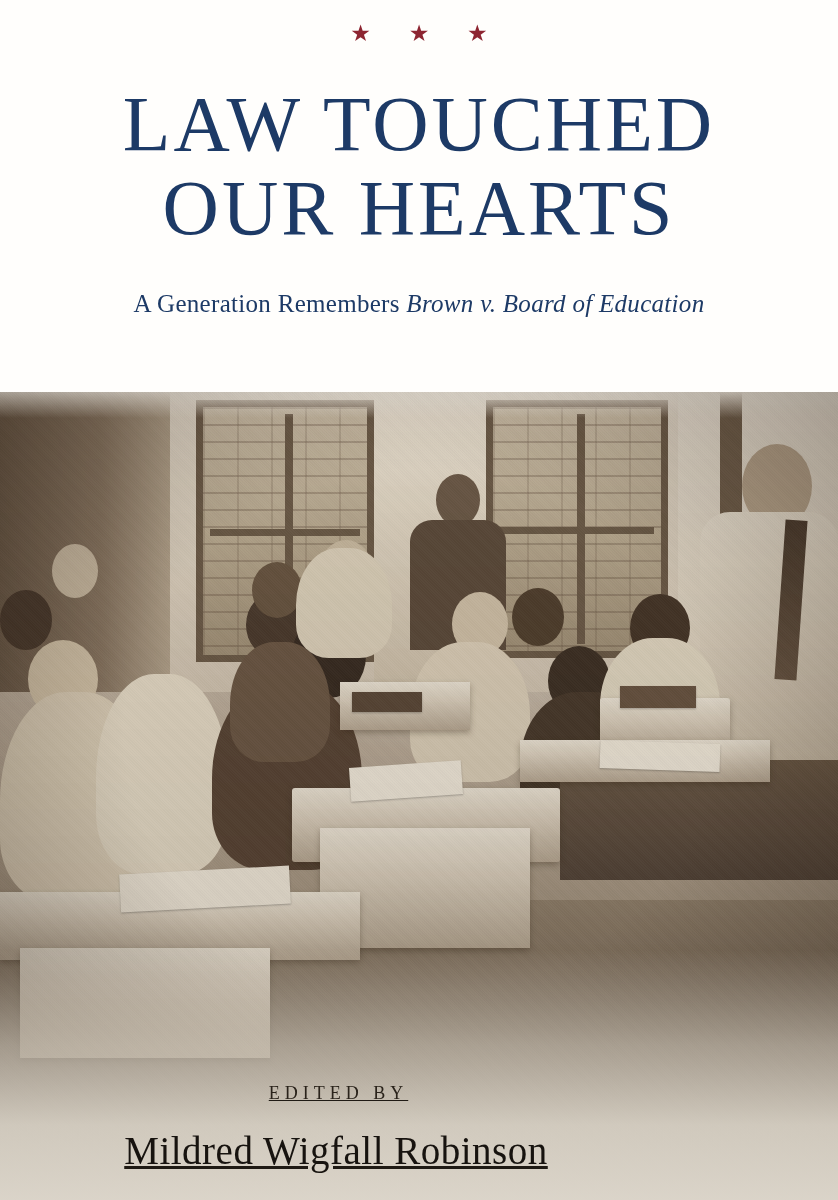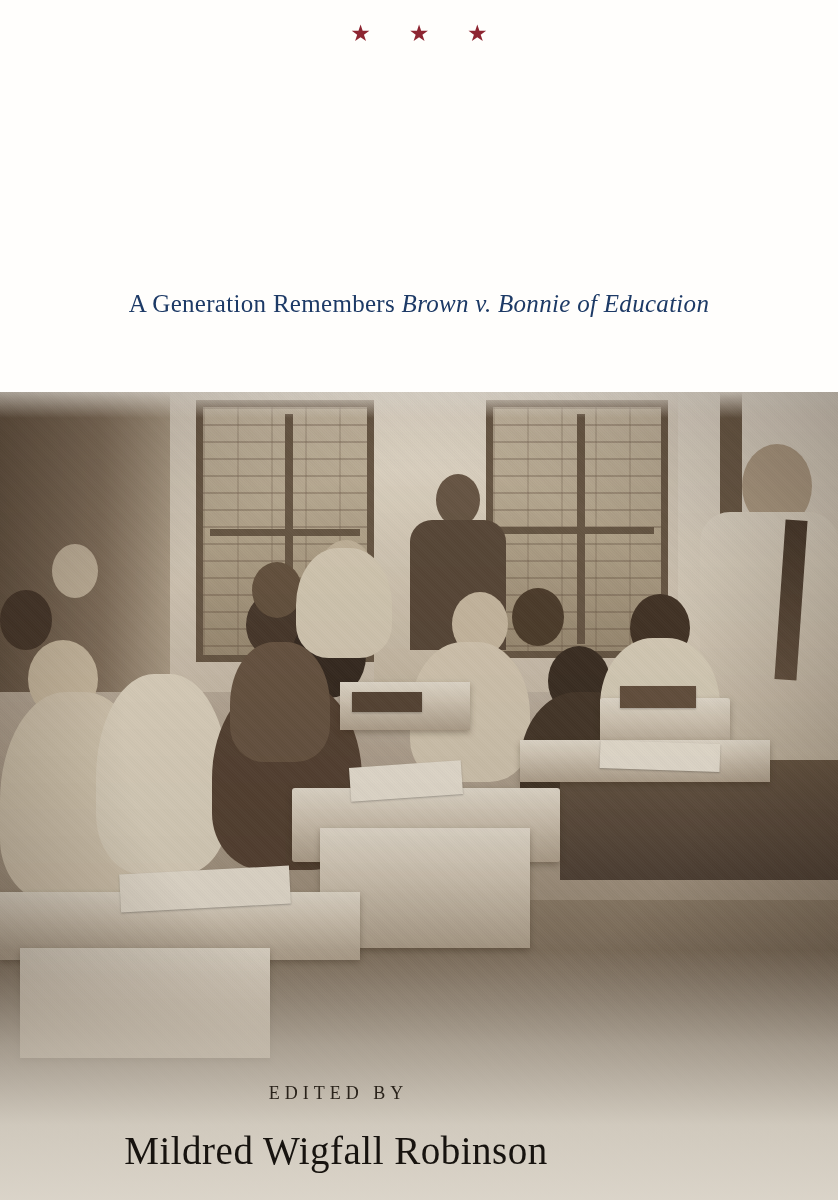--- a/index.html
+++ b/index.html
@@ -191,20 +191,21 @@
 
   
   .credits {
     position: absolute;
     left: 0;
     bottom: 24px;
     width: 672px;
     text-align: center;
     z-index: 20;
     color: #1f1a14;
+    text-decoration: underline;
   }
   .edited-by {
     font-size: 18px;
     letter-spacing: 5px;
     color: #2a231b;
     margin-bottom: 22px;
     text-indent: 5px;
   }
   .editor {
     font-size: 39px;
@@ -221,23 +222,27 @@
 </style>
 </head>
 <body>
 
 <div id="cover">
 
   <div class="top-area">
 
     <div class="stars">★ ★ ★</div>
 
+    <div class="title">
+      <span class="line1">LAW TOUCHED</span>
+      <span class="line2">OUR HEARTS</span>
+    </div>
 
     <div class="subtitle">
-      <span>A Generation Remembers </span><span class="em">Brown v. Bonnie of Education</span>
+      <span>A Generation Remembers </span><span class="em">Brown v. Board of Education</span>
     </div>
 
   </div>
 
   <div class="photo">
     <div class="photo-inner"></div>
 
     <div class="wall">
       <div class="win-left-dark"></div>
 

